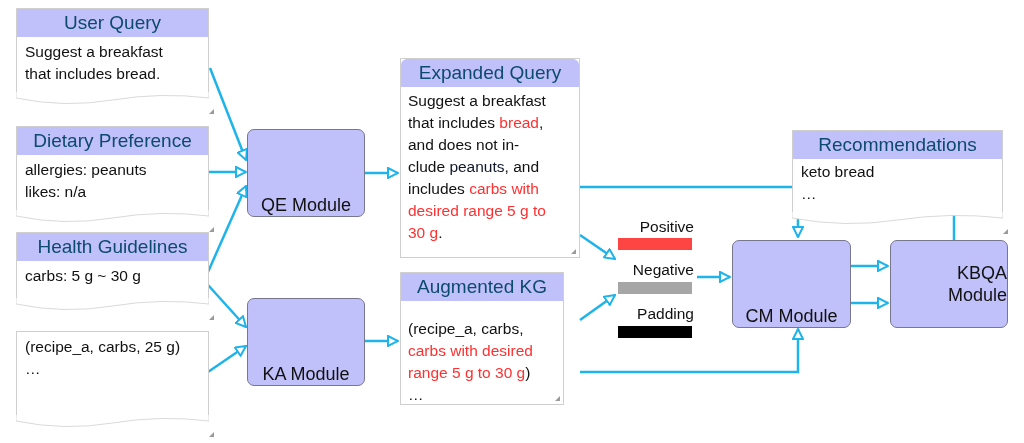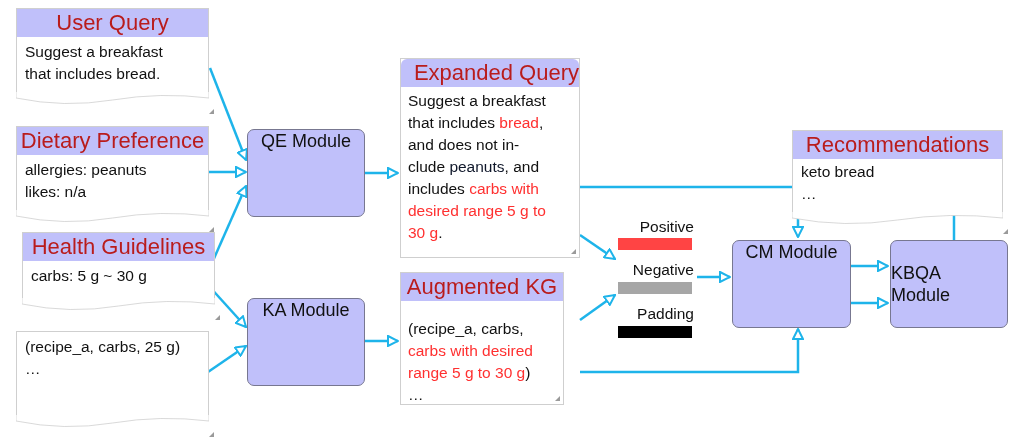--- a/index.html
+++ b/index.html
@@ -1,29 +1,29 @@
 <!DOCTYPE html>
 <html><head>
 <meta charset="utf-8">
 <style>
   html, body { margin:0; padding:0; background:#ffffff; }
   body { width:1024px; height:443px; position:relative; overflow:hidden;
          font-family:"Liberation Sans", sans-serif; }
   .doc { position:absolute; background:#fff; border:1px solid #cfcfcf; box-sizing:border-box; }
-  .doc .head { background:#c0c0fa; color:#b91c1c; text-align:center; font-size:22px; line-height:28px; height:28px; white-space:nowrap; }
+  .doc .head { background:#c0c0fa; color:#0c4a6e; text-align:center; font-size:19px; line-height:28px; height:28px; white-space:nowrap; }
   .doc .body { color:#111; font-size:15.5px; line-height:22px; padding:4px 8px; }
   .doc.wavy { border-bottom:none; }
   .wave { position:absolute; left:-1px; bottom:-14px; width:calc(100% + 2px); height:16px; }
   .grip { position:absolute; right:3px; bottom:3px; width:0; height:0;
           border-left:5px solid transparent; border-bottom:5px solid #9a9a9a; }
   .wavy .grip { bottom:-20px; right:-6px; }
   .red { color:#ff3030; }
   .gray { color:#0f172a; }
   .module { position:absolute; background:#c0c0fa; border:1.5px solid #777790; border-radius:7px; box-sizing:border-box;
-            display:flex; align-items:flex-start; justify-content:center; text-align:center; color:#111; font-size:18px; line-height:22px; }
+            display:flex; align-items:flex-end; justify-content:center; text-align:center; color:#111; font-size:18px; line-height:22px; }
   .legend-label { position:absolute; font-size:15.5px; color:#111; text-align:right; width:80px; }
   .legend-bar { position:absolute; width:74px; height:12px; }
   svg#arrows { position:absolute; left:0; top:0; }
 </style>
 </head>
 <body>
 
 <svg id="arrows" width="1024" height="443">
   <defs>
     <marker id="tri" viewBox="0 0 12 12" refX="11" refY="6" markerWidth="12" markerHeight="12" markerUnits="userSpaceOnUse" orient="auto">
@@ -66,21 +66,21 @@
   <div class="body">
     <div>allergies: peanuts</div>
     <div>likes: n/a</div>
   </div>
   <svg class="wave" viewBox="0 0 100 16" preserveAspectRatio="none">
       <path d="M0,0 L0,6 Q25,16 50,8 T100,6 L100,0" fill="#fff" stroke="#cfcfcf" stroke-width="0.8" vector-effect="non-scaling-stroke"></path>
     </svg>
   <span class="grip"></span>
 </div>
 
-<div class="doc wavy" style="left:16px;top:232px;width:193px;height:68px;margin-left:6px;">
+<div class="doc wavy" style="left:16px;top:232px;width:193px;height:68px;">
   <div class="head">Health Guidelines</div>
   <div class="body">
     <div>carbs: 5 g ~ 30 g</div>
   </div>
   <svg class="wave" viewBox="0 0 100 16" preserveAspectRatio="none">
       <path d="M0,0 L0,6 Q25,16 50,8 T100,6 L100,0" fill="#fff" stroke="#cfcfcf" stroke-width="0.8" vector-effect="non-scaling-stroke"></path>
     </svg>
   <span class="grip"></span>
 </div>
 
@@ -96,21 +96,21 @@
 </div>
 
 <div class="module" style="left:247px;top:129px;width:118px;height:88px;">
   <span>QE Module</span>
 </div>
 <div class="module" style="left:247px;top:298px;width:118px;height:88px;">
   <span>KA Module</span>
 </div>
 
 <div class="doc" style="left:400px;top:58px;width:180px;height:200px;">
-  <div class="head" style="border-radius:6px 6px 0 0;text-align:right;">Expanded Query</div>
+  <div class="head" style="border-radius:6px 6px 0 0;">Expanded Query</div>
   <div class="body" style="padding:3px 7px;">
     <div>Suggest a breakfast</div>
     <div><span>that includes </span><span class="red">bread</span><span>,</span></div>
     <div>and does not in-</div>
     <div><span>clude </span><span class="gray">peanuts</span><span>, and</span></div>
     <div><span>includes </span><span class="red">carbs with</span></div>
     <div class="red">desired range 5 g to</div>
     <div><span class="red">30 g</span><span>.</span></div>
   </div>
   <span class="grip"></span>

